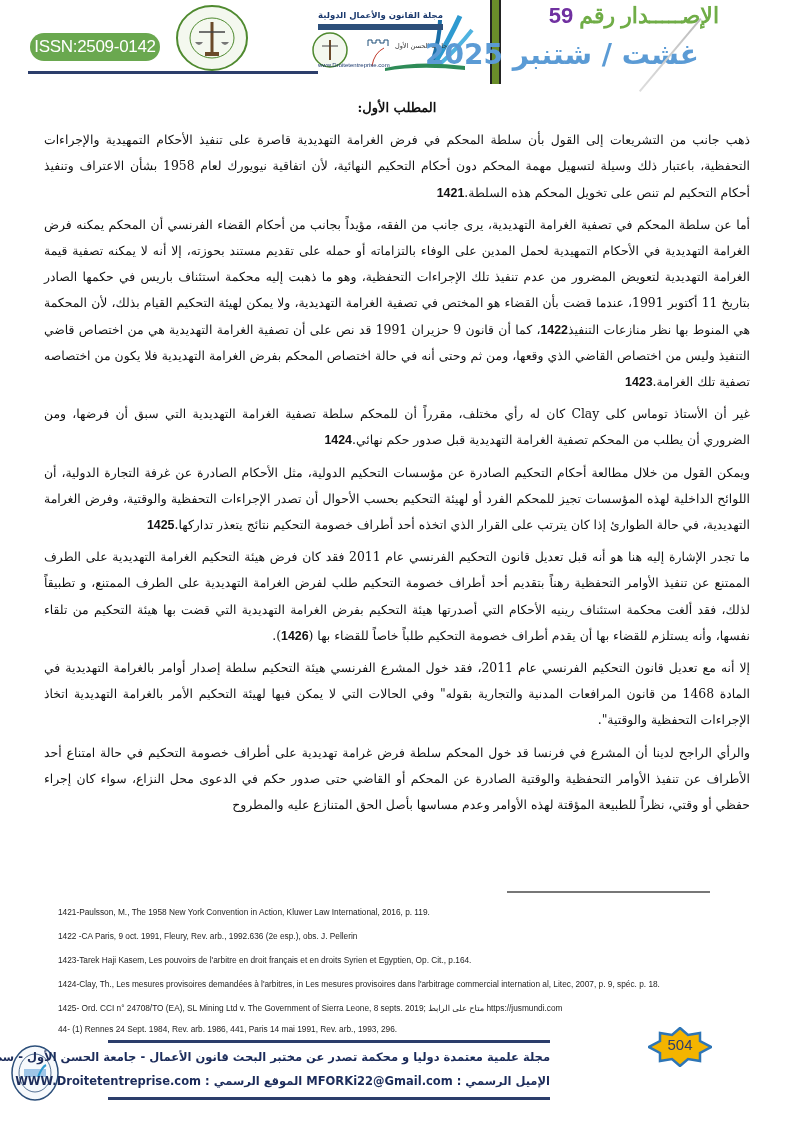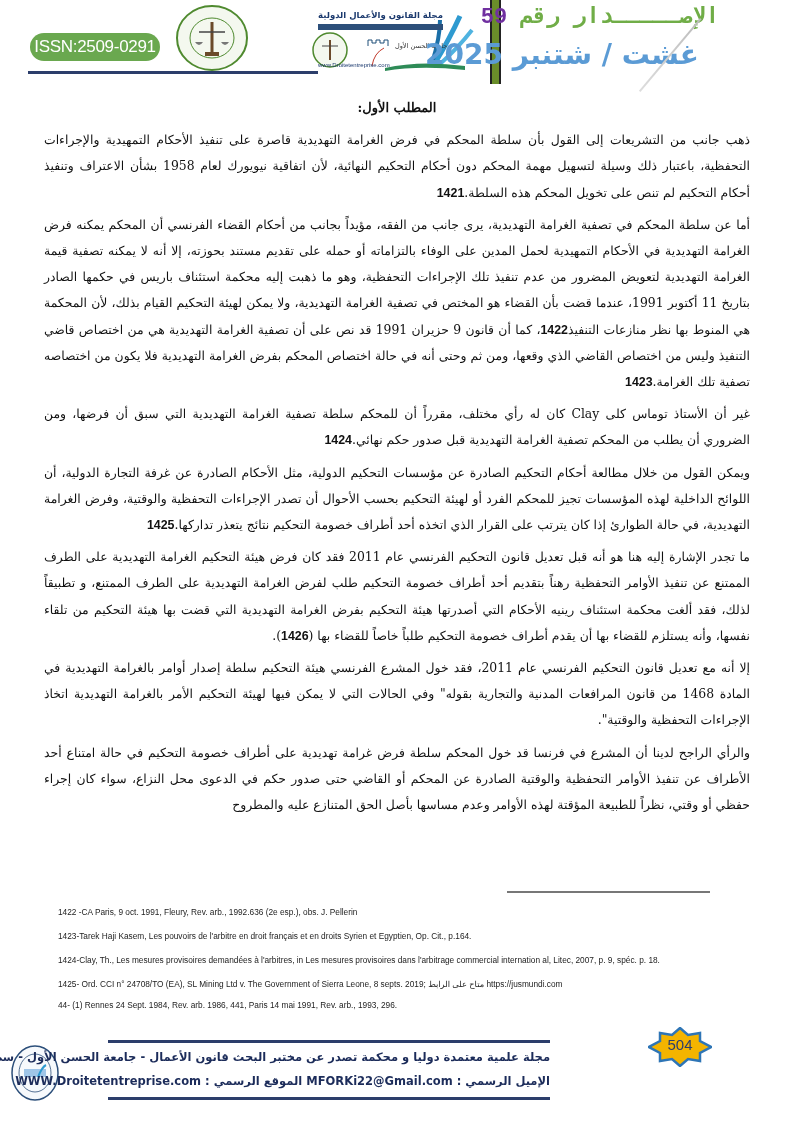--- a/index.html
+++ b/index.html
@@ -10,21 +10,21 @@
   .issn { position:absolute; left:30px; top:33px; width:130px; height:28px; border-radius:14px; background:#6aa84f; color:#fff;
           font-family:"Liberation Sans", sans-serif; font-size:17px; line-height:28px; text-align:center; letter-spacing:-0.3px; }
   .header-rule { position:absolute; left:28px; top:71px; width:290px; height:3px; background:#2c3e6b; }
   .logo-lab { position:absolute; left:175px; top:4px; width:74px; height:68px; }
   .logo-journal { position:absolute; left:300px; top:8px; width:175px; height:64px; }
   .journal-title { position:absolute; left:318px; top:10px; width:125px; font-size:8.5px; color:#1c3a6e; text-align:center; direction:rtl; font-weight:bold; white-space:nowrap; }
   .journal-band { position:absolute; left:318px; top:24px; width:125px; height:6px; background:#2c4f7a; }
   .journal-url { position:absolute; left:318px; top:62px; font-size:6px; color:#1c3a6e; font-family:"Liberation Sans", sans-serif; }
   .uni-name { position:absolute; left:395px; top:42px; font-size:6.5px; color:#333; direction:rtl; }
   .vbar { position:absolute; left:490px; top:0; width:7px; height:84px; background:#6a8d2a; border-left:2px solid #222; border-right:2px solid #222; }
-  .issue-line { position:absolute; right:75px; top:3px; font-size:22px; font-weight:bold; direction:rtl; color:#70ad47; font-family:Liberation Mono, monospace; white-space:nowrap; }
+  .issue-line { position:absolute; right:75px; top:3px; font-size:22px; font-weight:bold; direction:rtl; color:#70ad47; font-family:Liberation Sans, sans-serif; white-space:nowrap; }
   .issue-num { color:#7030a0; }
   .date-line { position:absolute; right:95px; top:38px; font-size:28px; font-weight:bold; direction:rtl; color:#5b9bd5; font-family:"DejaVu Sans", sans-serif; white-space:nowrap; }
   .diag { position:absolute; left:700px; top:18px; width:2px; height:95px; background:linear-gradient(#bbb,#ddd); transform:rotate(40deg); transform-origin:top left; }
 
   
   .content { position:absolute; left:38px; top:95px; width:718px; direction:rtl; text-align:justify;
              font-family:"DejaVu Serif", serif; font-size:12.4px; line-height:26.2px; }
   .h1 { text-align:center; font-weight:bold; font-size:13px; margin:0; }
   .p { margin:6px; text-align:justify; text-align-last:right; }
   .fnref { font-family:"Liberation Sans", sans-serif; font-weight:bold; }
@@ -40,21 +40,21 @@
   .f-rule-bot { position:absolute; left:108px; top:1097px; width:442px; height:3px; background:#2c3e6b; }
   .f-line1 { position:absolute; left:108px; top:1050px; width:442px; text-align:right; direction:rtl; font-size:11.5px; font-weight:bold; color:#1c2c5a; white-space:nowrap; }
   .f-line2 { position:absolute; left:108px; top:1074px; width:442px; text-align:right; direction:rtl; font-size:11.5px; font-weight:bold; color:#1c2c5a; white-space:nowrap; }
   .f-logo { position:absolute; left:10px; top:1043px; width:50px; height:60px; }
   .page-badge { position:absolute; left:648px; top:1027px; width:64px; height:40px; }
 </style>
 </head>
 <body>
 
 <div class="header">
-  <div class="issn">ISSN:2509-0291</div>
+  <div class="issn">ISSN:2509-0142</div>
   <div class="header-rule"></div>
 
   <svg class="logo-lab" viewBox="0 0 74 68">
     <ellipse cx="37" cy="34" rx="35" ry="32" fill="#f4f8ef" stroke="#4f8a2f" stroke-width="2"></ellipse>
     <ellipse cx="37" cy="34" rx="22" ry="20" fill="none" stroke="#4f8a2f" stroke-width="1"></ellipse>
     <line x1="37" y1="18" x2="37" y2="50" stroke="#6b4a2a" stroke-width="3"></line>
     <line x1="24" y1="28" x2="50" y2="28" stroke="#444" stroke-width="1.5"></line>
     <path d="M20 38 Q24 44 28 38 Z" fill="#777"></path>
     <path d="M46 38 Q50 44 54 38 Z" fill="#777"></path>
     <rect x="30" y="48" width="14" height="4" fill="#6b4a2a"></rect>
@@ -107,20 +107,21 @@
   <p class="p">
     <span>إلا أنه مع تعديل قانون التحكيم الفرنسي عام 2011، فقد خول المشرع الفرنسي هيئة التحكيم سلطة إصدار أوامر بالغرامة التهديدية في المادة 1468 من قانون المرافعات المدنية والتجارية بقوله" وفي الحالات التي لا يمكن فيها لهيئة التحكيم الأمر بالغرامة التهديدية اتخاذ الإجراءات التحفظية والوقتية".</span>
   </p>
   <p class="p">
     <span>والرأي الراجح لدينا أن المشرع في فرنسا قد خول المحكم سلطة فرض غرامة تهديدية على أطراف خصومة التحكيم في حالة امتناع أحد الأطراف عن تنفيذ الأوامر التحفظية والوقتية الصادرة عن المحكم أو القاضي حتى صدور حكم في الدعوى محل النزاع، سواء كان إجراء حفظي أو وقتي، نظراً للطبيعة المؤقتة لهذه الأوامر وعدم مساسها بأصل الحق المتنازع عليه والمطروح</span>
   </p>
 </div>
 
 <div class="fn-rule"></div>
 <div class="footnotes">
+  <div>1421-Paulsson, M., The 1958 New York Convention in Action, Kluwer Law International, 2016, p. 119.</div>
   <div>1422 -CA Paris, 9 oct. 1991, Fleury, Rev. arb., 1992.636 (2e esp.), obs. J. Pellerin</div>
   <div>1423-Tarek Haji Kasem, Les pouvoirs de l'arbitre en droit français et en droits Syrien et Egyptien, Op. Cit., p.164.</div>
   <div>1424-Clay, Th., Les mesures provisoires demandées à l'arbitres, in Les mesures provisoires dans l'arbitrage commercial internation al, Litec, 2007, p. 9, spéc. p. 18.</div>
   <div>1425- Ord. CCI n° 24708/TO (EA), SL Mining Ltd v. The Government of Sierra Leone, 8 septs. 2019; متاح على الرابط https://jusmundi.com</div>
   <div class="fn-tight">44- (1) Rennes 24 Sept. 1984, Rev. arb. 1986, 441, Paris 14 mai 1991, Rev. arb., 1993, 296.</div>
 </div>
 
 <svg class="f-logo" viewBox="0 0 50 60">
   <ellipse cx="25" cy="30" rx="23" ry="27" fill="#f6f9fc" stroke="#2c4f7a" stroke-width="1.5"></ellipse>
   <ellipse cx="25" cy="30" rx="16" ry="19" fill="none" stroke="#2c4f7a" stroke-width="0.8"></ellipse>

